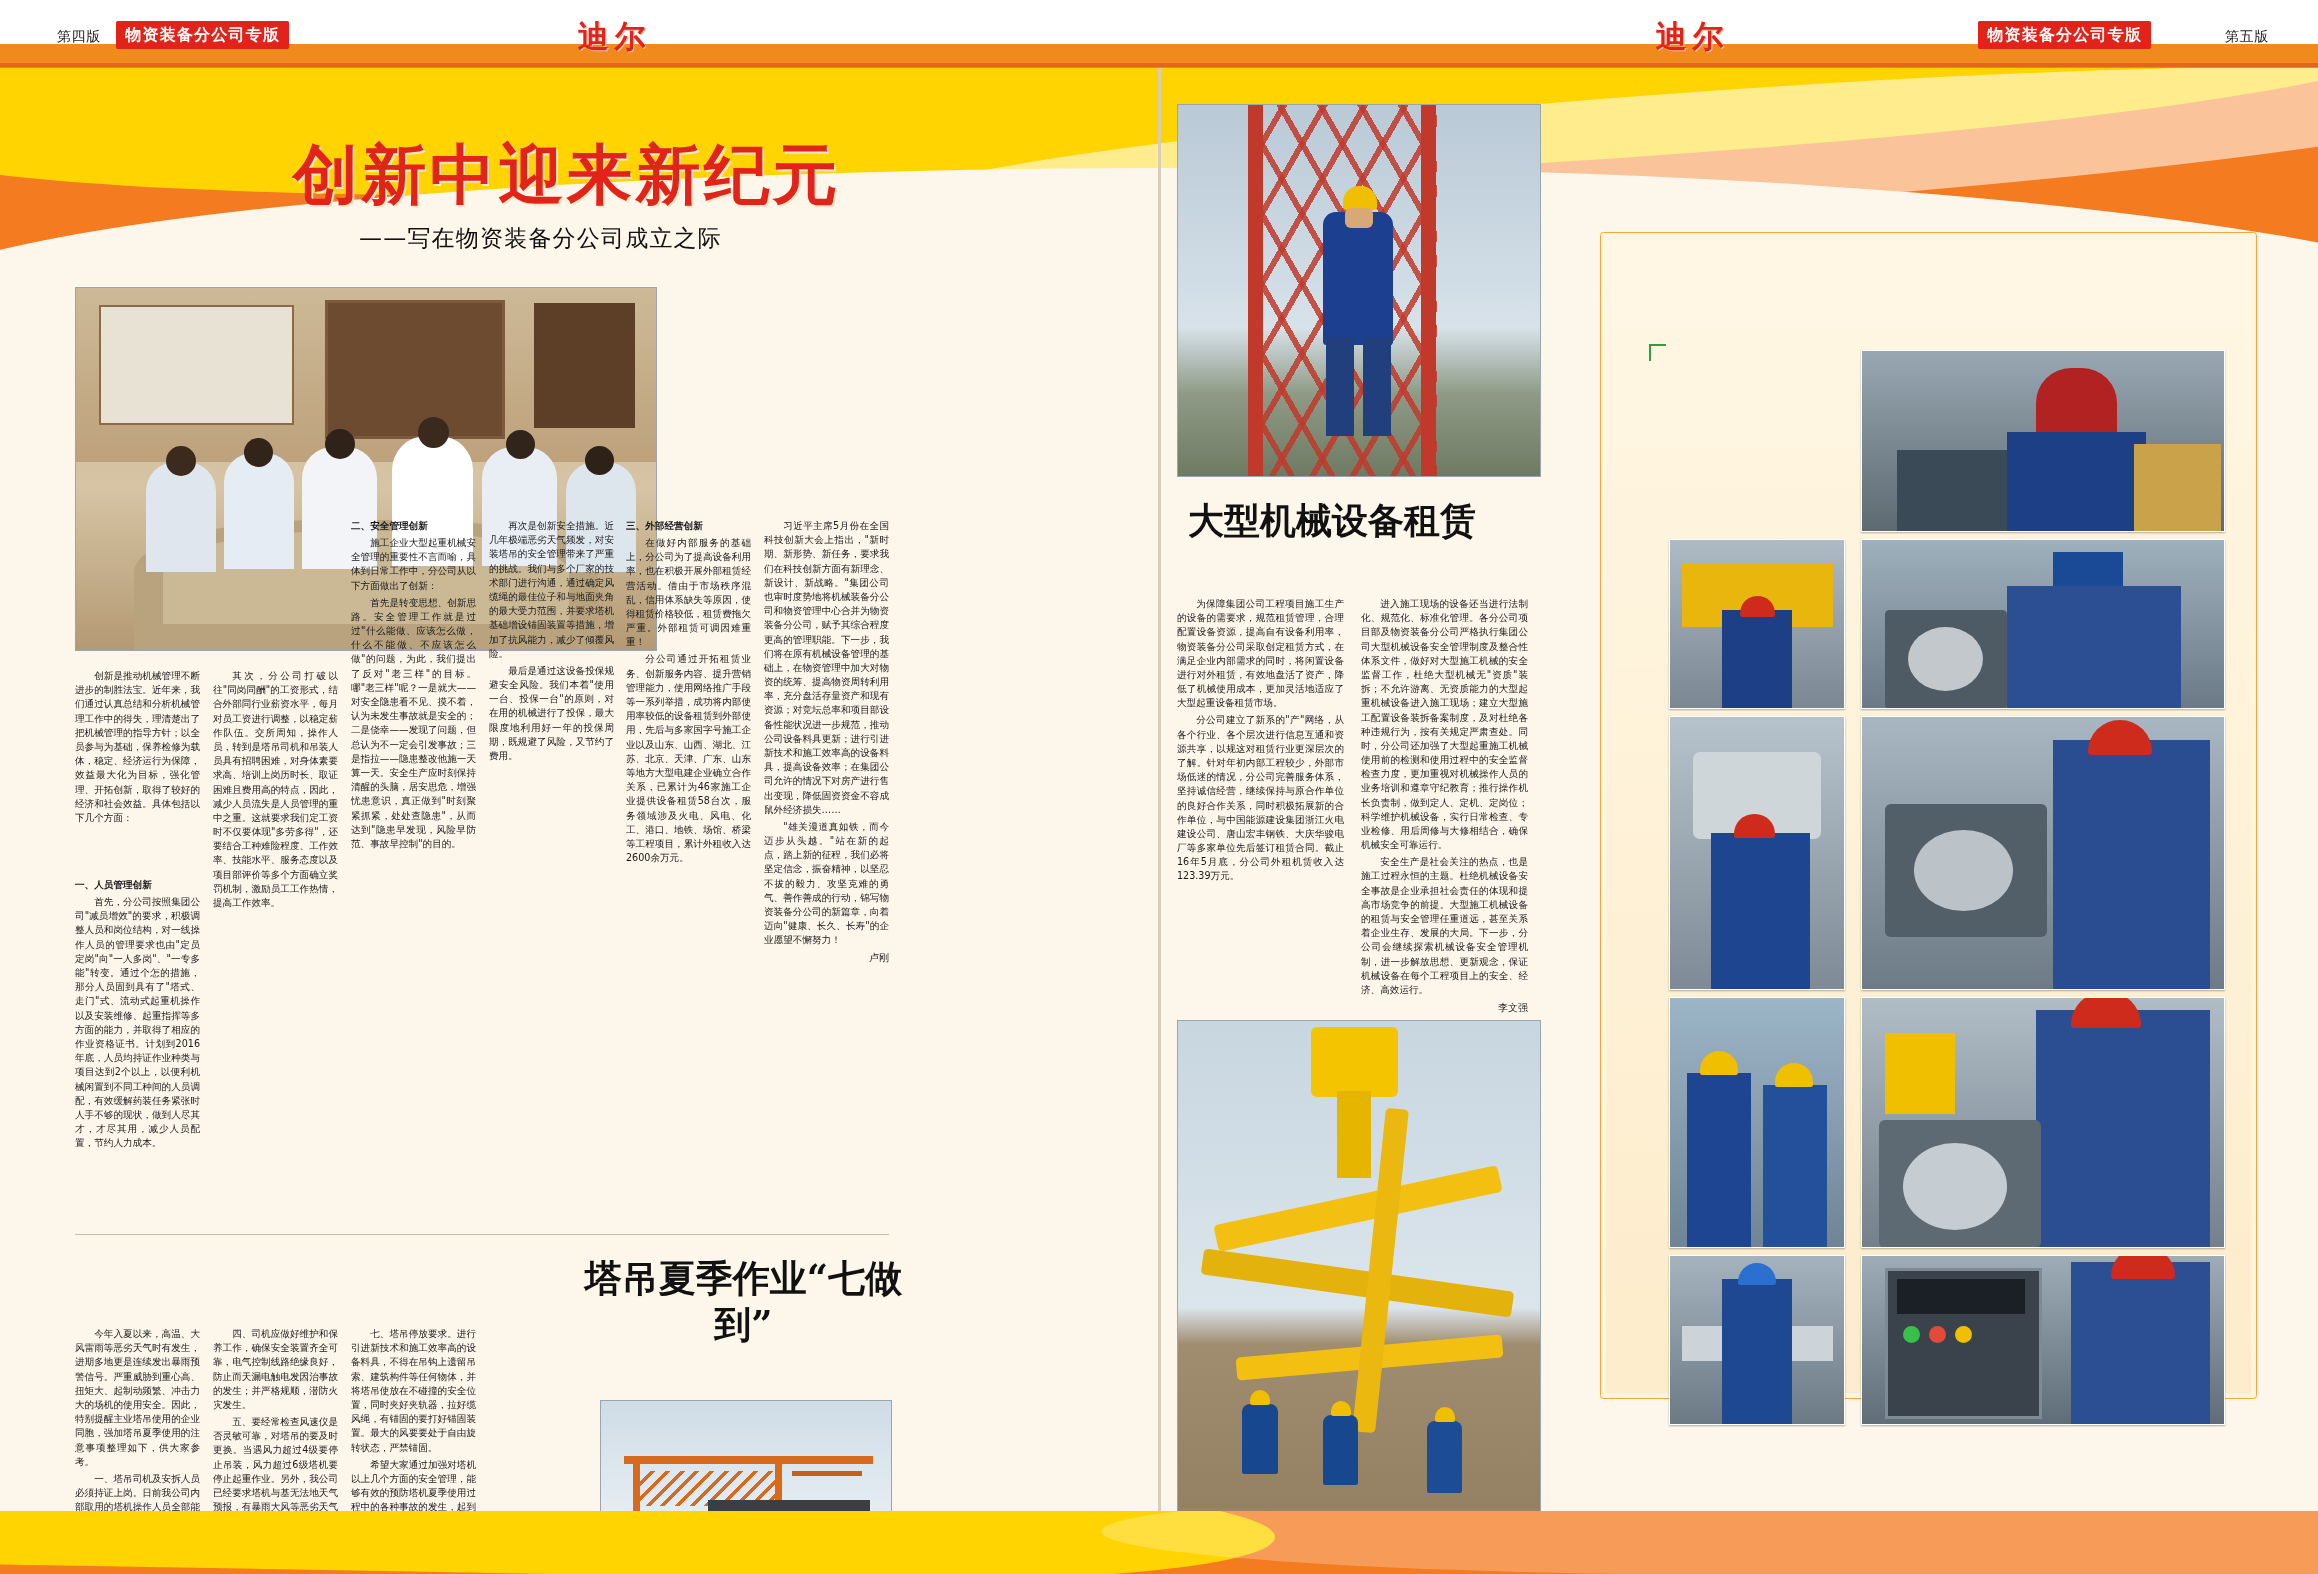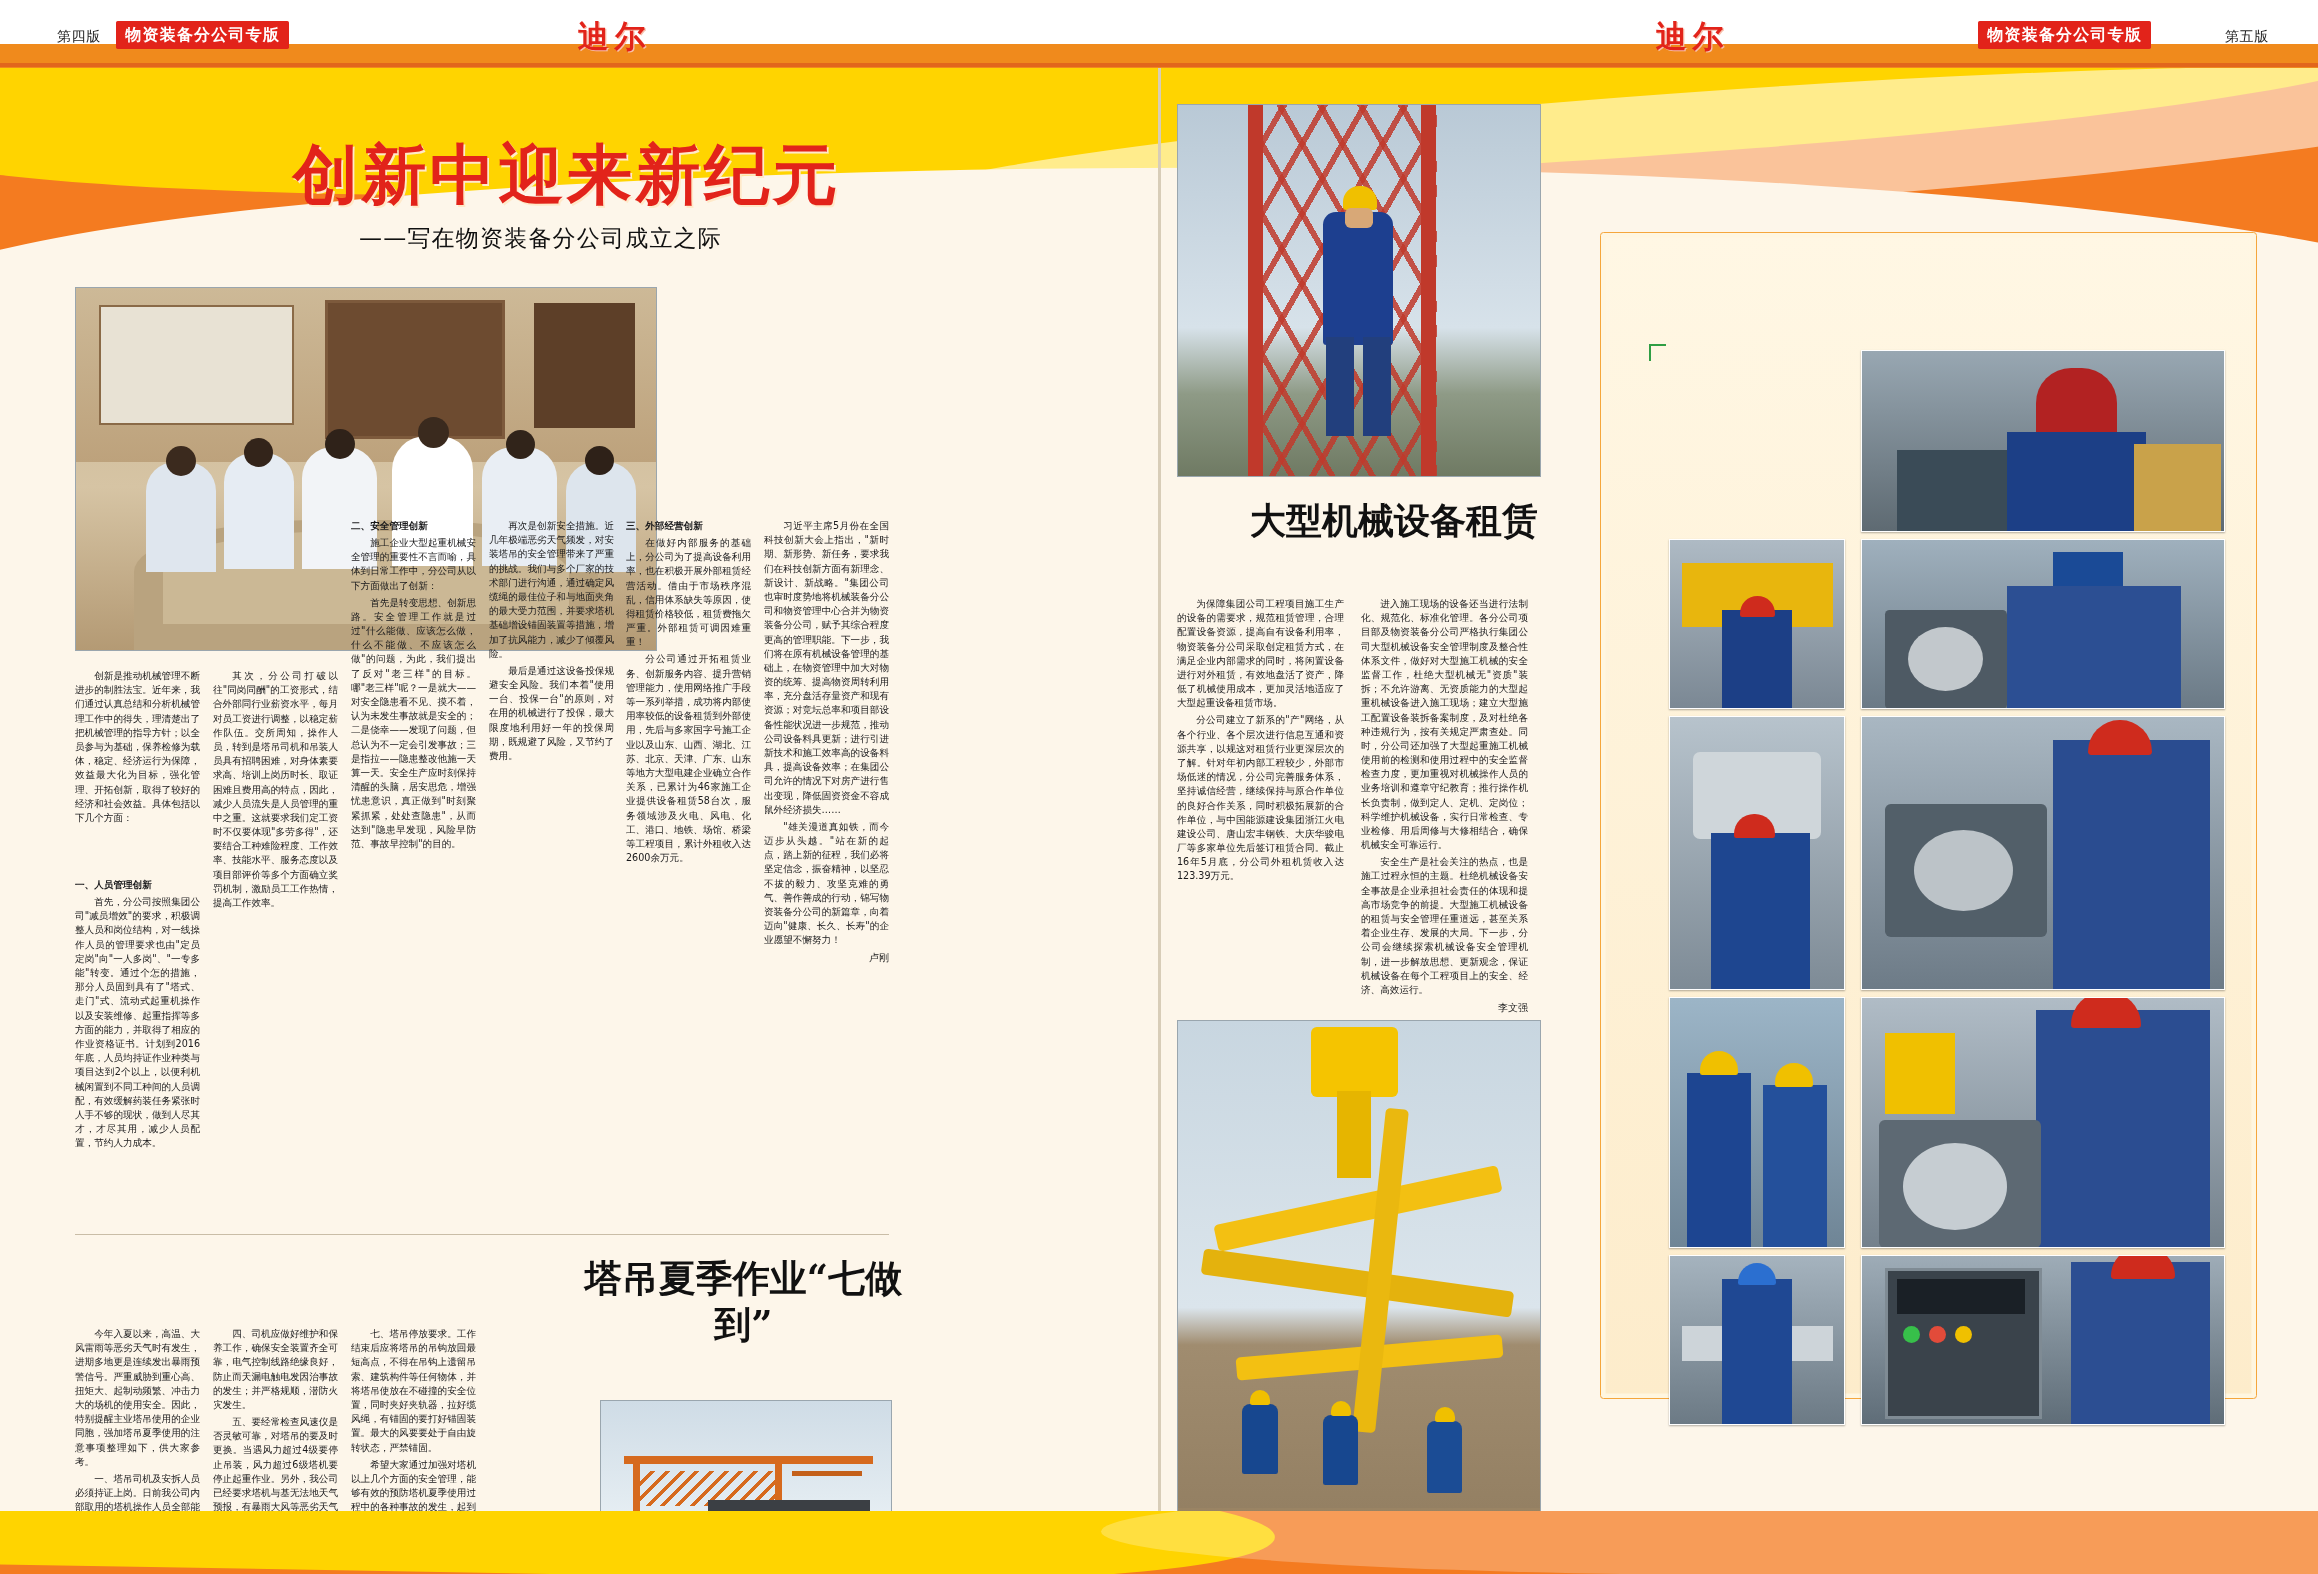--- a/index.html
+++ b/index.html
@@ -279,21 +279,21 @@
       <p>今年入夏以来，高温、大风雷雨等恶劣天气时有发生，进期多地更是连续发出暴雨预警信号。严重威胁到重心高、扭矩大、起制动频繁、冲击力大的场机的使用安全。因此，特别提醒主业塔吊使用的企业同胞，强加塔吊夏季使用的注意事项整理如下，供大家参考。</p>
       <p>一、塔吊司机及安拆人员必须持证上岗。日前我公司内部取用的塔机操作人员全部能够到证上岗，外部取用的塔机也要确保做到持证上岗，这里提醒大家的是塔吊司机证件的真假可以通过全国特种设备从业人员公示系统来进行查询。</p>
 
     </div>
     <div class="col" style="left:213px; top:1078px; width:125px;">
       <p>四、司机应做好维护和保养工作，确保安全装置齐全可靠，电气控制线路绝缘良好，防止而天漏电触电发因治事故的发生；并严格规顺，潜防火灾发生。</p>
       <p>五、要经常检查风速仪是否灵敏可靠，对塔吊的要及时更换。当遇风力超过4级要停止吊装，风力超过6级塔机要停止起重作业。另外，我公司已经要求塔机与基无法地天气预报，有暴雨大风等恶劣天气要及时做好防护准备。希望外租塔机司机可也要重视。</p>
       <p>六、塔吊基础的四周应设置排水沟，确保路基不积水；雨后要及时排除基础附近的积水，测量检查基础是否有沉陷，钢丝水平要亮以及塔身垂直度是否符合标准，检查基础的接地装置是否完善可靠。</p>
     </div>
     <div class="col" style="left:351px; top:1078px; width:125px;">
-      <p>七、塔吊停放要求。工作结束后应将塔吊的吊钩放回最短高点，不得在吊钩上遗留吊索、建筑构件等任何物体，并将塔吊使放在不碰撞的安全位置，同时夹好夹轨器，拉好缆风绳，有锚固的要打好锚固装置。最大的风要要处于自由旋转状态，严禁锚固。</p>
+      <p>七、塔吊停放要求。进行引进新技术和施工效率高的设备料具，不得在吊钩上遗留吊索、建筑构件等任何物体，并将塔吊使放在不碰撞的安全位置，同时夹好夹轨器，拉好缆风绳，有锚固的要打好锚固装置。最大的风要要处于自由旋转状态，严禁锚固。</p>
       <p>希望大家通过加强对塔机以上几个方面的安全管理，能够有效的预防塔机夏季使用过程中的各种事故的发生，起到防患于未然的目的。</p>
       <div class="byline">张祥海</div>
     </div>
 
     <div class="photo" style="left:600px; top:1151px; width:290px; height:243px;">
       <div class="scene">
         <div style="position:absolute;inset:0;background:linear-gradient(180deg,#cfdce6 0%,#e6eef3 48%,#8d8d84 48%,#6e6b61 100%);"></div>
 
         <div style="position:absolute;left:23px;top:55px;width:249px;height:8px;background:#d66a1e;"></div>
         <div style="position:absolute;left:32px;top:63px;width:7px;height:64px;background:#d66a1e;"></div>
@@ -316,21 +316,21 @@
         <div style="position:absolute;left:70px;top:0;width:189px;height:371px;background:repeating-linear-gradient(-60deg,#c0392b 0 5.8px,transparent 5.8px 35px);opacity:.85;"></div>
 
         <div style="position:absolute;left:145px;top:107px;width:70px;height:133px;background:#1d3f8f;border-radius:12.8px 12.8px 3.5px 3.5px;"></div>
         <div style="position:absolute;left:165px;top:81px;width:34px;height:24px;background:#f0c000;border-radius:16px 16px 3.5px 3.5px;"></div>
         <div style="position:absolute;left:167px;top:103px;width:28px;height:20px;background:#d8a877;border-radius:5.8px;"></div>
         <div style="position:absolute;left:148px;top:232px;width:28px;height:99px;background:#223f7d;"></div>
         <div style="position:absolute;left:185px;top:232px;width:28px;height:99px;background:#223f7d;"></div>
       </div>
     </div>
 
-    <div class="sec-title" style="left:1213px; top:249px; width:362px; font-size:36px;">
+    <div class="sec-title" style="left:1151px; top:249px; width:362px; font-size:36px;">
       <div>大型机械设备租赁</div>
     </div>
 
     <div class="col" style="left:1177px; top:348px; width:167px;">
       <p>为保障集团公司工程项目施工生产的设备的需要求，规范租赁管理，合理配置设备资源，提高自有设备利用率，物资装备分公司采取创定租赁方式，在满足企业内部需求的同时，将闲置设备进行对外租赁，有效地盘活了资产，降低了机械使用成本，更加灵活地适应了大型起重设备租赁市场。</p>
       <p>分公司建立了新系的"产"网络，从各个行业、各个层次进行信息互通和资源共享，以规这对租赁行业更深层次的了解。针对年初内部工程较少，外部市场低迷的情况，分公司完善服务体系，坚持诚信经营，继续保持与原合作单位的良好合作关系，同时积极拓展新的合作单位，与中国能源建设集团浙江火电建设公司、唐山宏丰钢铁、大庆华骏电厂等多家单位先后签订租赁合同。截止16年5月底，分公司外租机赁收入达123.39万元。</p>
     </div>
     <div class="col" style="left:1361px; top:348px; width:167px;">
       <p>进入施工现场的设备还当进行法制化、规范化、标准化管理。各分公司项目部及物资装备分公司严格执行集团公司大型机械设备安全管理制度及整合性体系文件，做好对大型施工机械的安全监督工作，杜绝大型机械无"资质"装拆；不允许游离、无资质能力的大型起重机械设备进入施工现场；建立大型施工配置设备装拆备案制度，及对杜绝各种违规行为，按有关规定严肃查处。同时，分公司还加强了大型起重施工机械使用前的检测和使用过程中的安全监督检查力度，更加重视对机械操作人员的业务培训和遵章守纪教育；推行操作机长负责制，做到定人、定机、定岗位；科学维护机械设备，实行日常检查、专业检修、用后周修与大修相结合，确保机械安全可靠运行。</p>
       <p>安全生产是社会关注的热点，也是施工过程永恒的主题。杜绝机械设备安全事故是企业承担社会责任的体现和提高市场竞争的前提。大型施工机械设备的租赁与安全管理任重道远，甚至关系着企业生存、发展的大局。下一步，分公司会继续探索机械设备安全管理机制，进一步解放思想、更新观念，保证机械设备在每个工程项目上的安全、经济、高效运行。</p>

